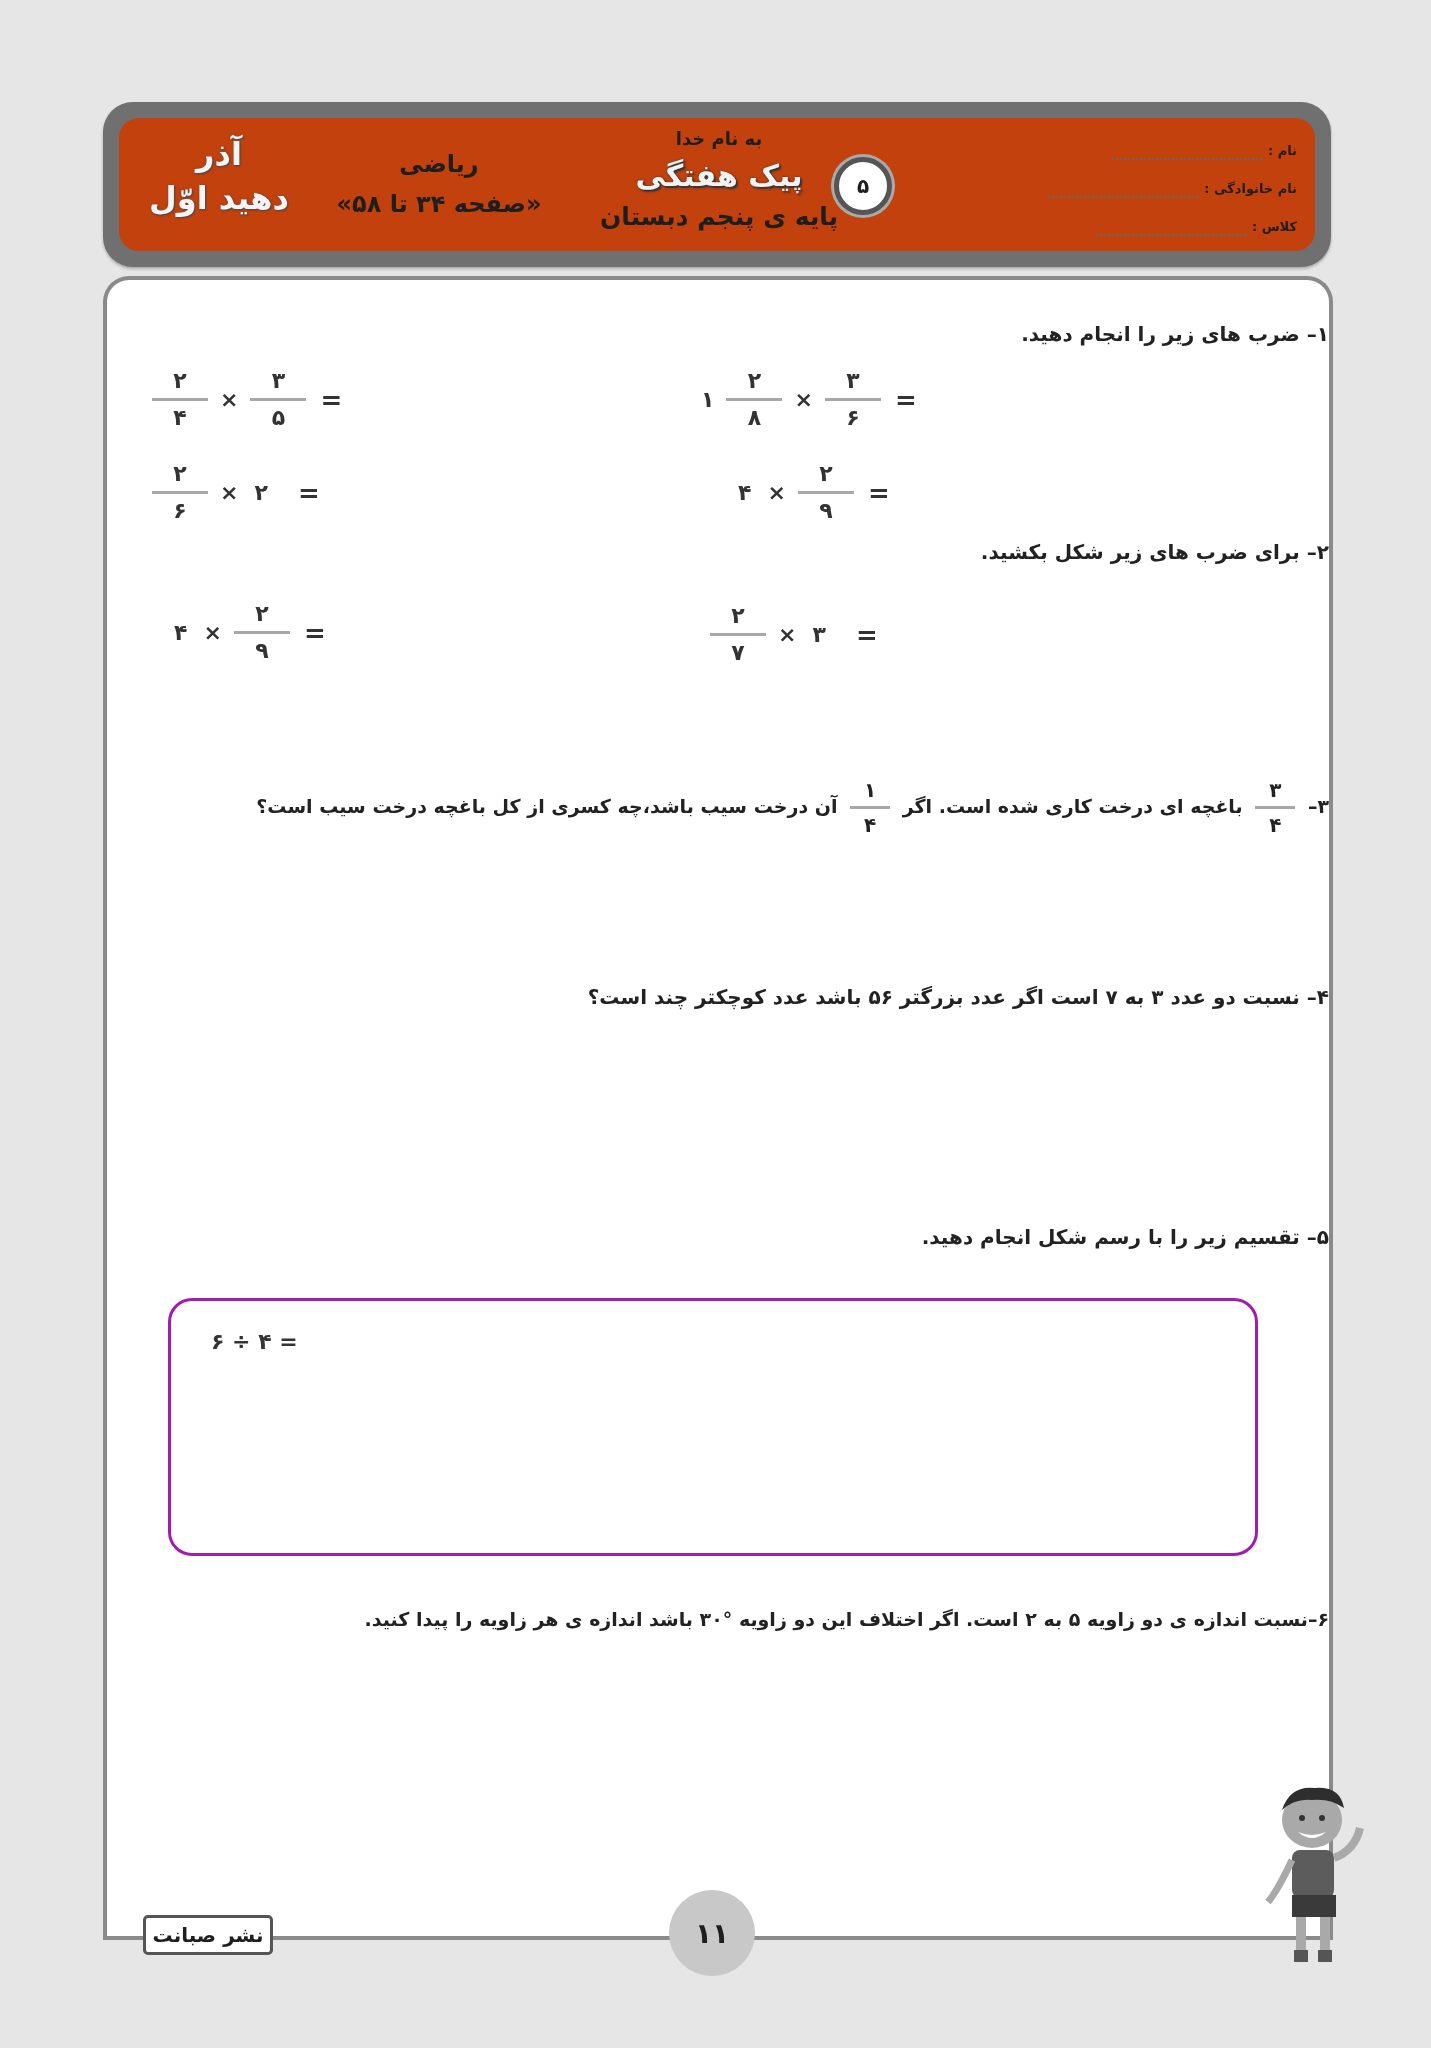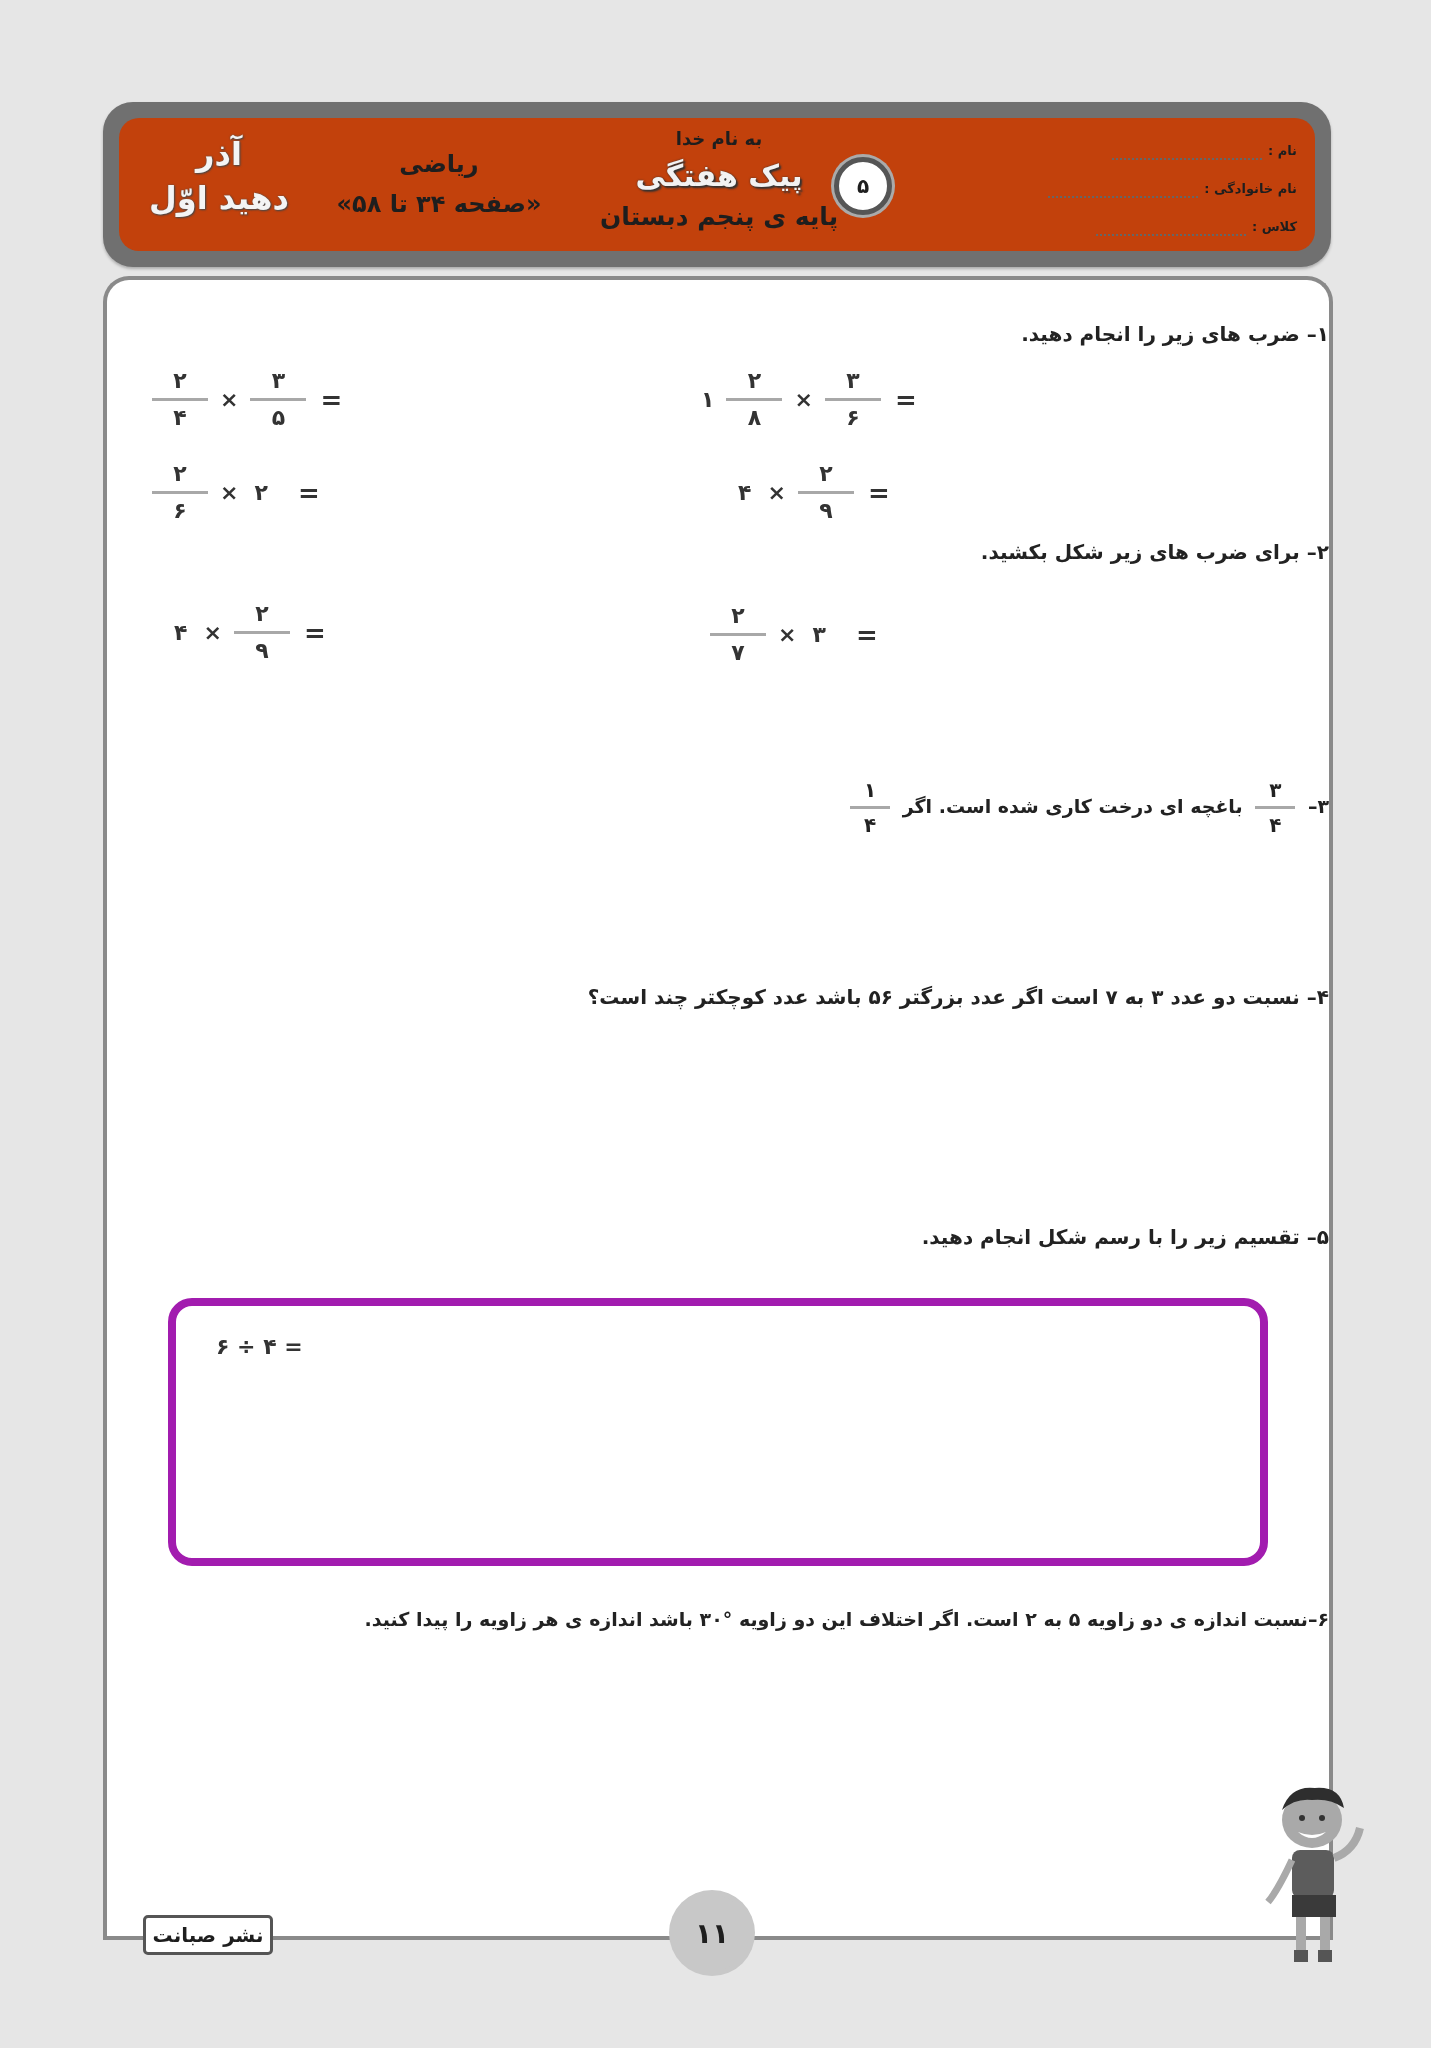--- a/index.html
+++ b/index.html
@@ -54,21 +54,21 @@
   .frac .bar { width:56px; height:3px; background:#a8a8a8; margin:3px 0; }
   .op { margin:0 8px; font-size:22px; }
   .num { margin:0 8px; font-size:22px; }
   .eq { margin-left:10px; font-size:26px; }
 
   .inline-frac { display:inline-flex; flex-direction:column; align-items:center; vertical-align:middle; width:40px; margin:0 6px; font-size:20px; }
   .inline-frac .bar { width:40px; height:3px; background:#a8a8a8; margin:4px 0; }
 
   .box5 {
     position:absolute; left:168px; top:1298px; width:1084px; height:252px;
-    border:8px solid #a21caf; border-radius:24px; background:#fff;
+    border:3px solid #a21caf; border-radius:24px; background:#fff;
   }
   .box5 .expr5 { position:absolute; left:40px; top:28px; direction:ltr; font-size:22px; font-weight:bold; color:#333; }
 
   .publisher {
     position:absolute; left:143px; top:1915px; width:124px; height:34px; border:3px solid #555;
     border-radius:5px; background:#fff; text-align:center; line-height:34px; font-size:20px; font-weight:bold; direction:rtl;
   }
   .page-num {
     position:absolute; left:674px; top:1895px; width:76px; height:76px; border-radius:50%;
     background:#c8c8c8; display:flex; align-items:center; justify-content:center; font-size:28px; font-weight:bold;
@@ -191,20 +191,21 @@
       <span>۳</span>
       <span class="bar"></span>
       <span>۴</span>
     </span>
   <span>باغچه ای درخت کاری شده است. اگر</span>
   <span class="inline-frac">
       <span>۱</span>
       <span class="bar"></span>
       <span>۴</span>
     </span>
+  <span>آن درخت سیب باشد،چه کسری از کل  باغچه درخت سیب است؟</span>
 </div>
 
 <div class="q" style="right:102px; top:985px;">۴– نسبت دو عدد ۳ به ۷ است اگر عدد بزرگتر ۵۶ باشد عدد کوچکتر چند است؟</div>
 
 <div class="q" style="right:102px; top:1225px;">۵– تقسیم زیر را با رسم شکل انجام دهید.</div>
 <div class="box5">
   <div class="expr5">۶ ÷ ۴ =</div>
 </div>
 
 <div class="q" style="right:102px; top:1608px; font-size:19px;">۶–نسبت اندازه ی دو زاویه ۵ به ۲ است. اگر اختلاف این دو زاویه °۳۰ باشد اندازه ی هر زاویه را پیدا کنید.</div>

